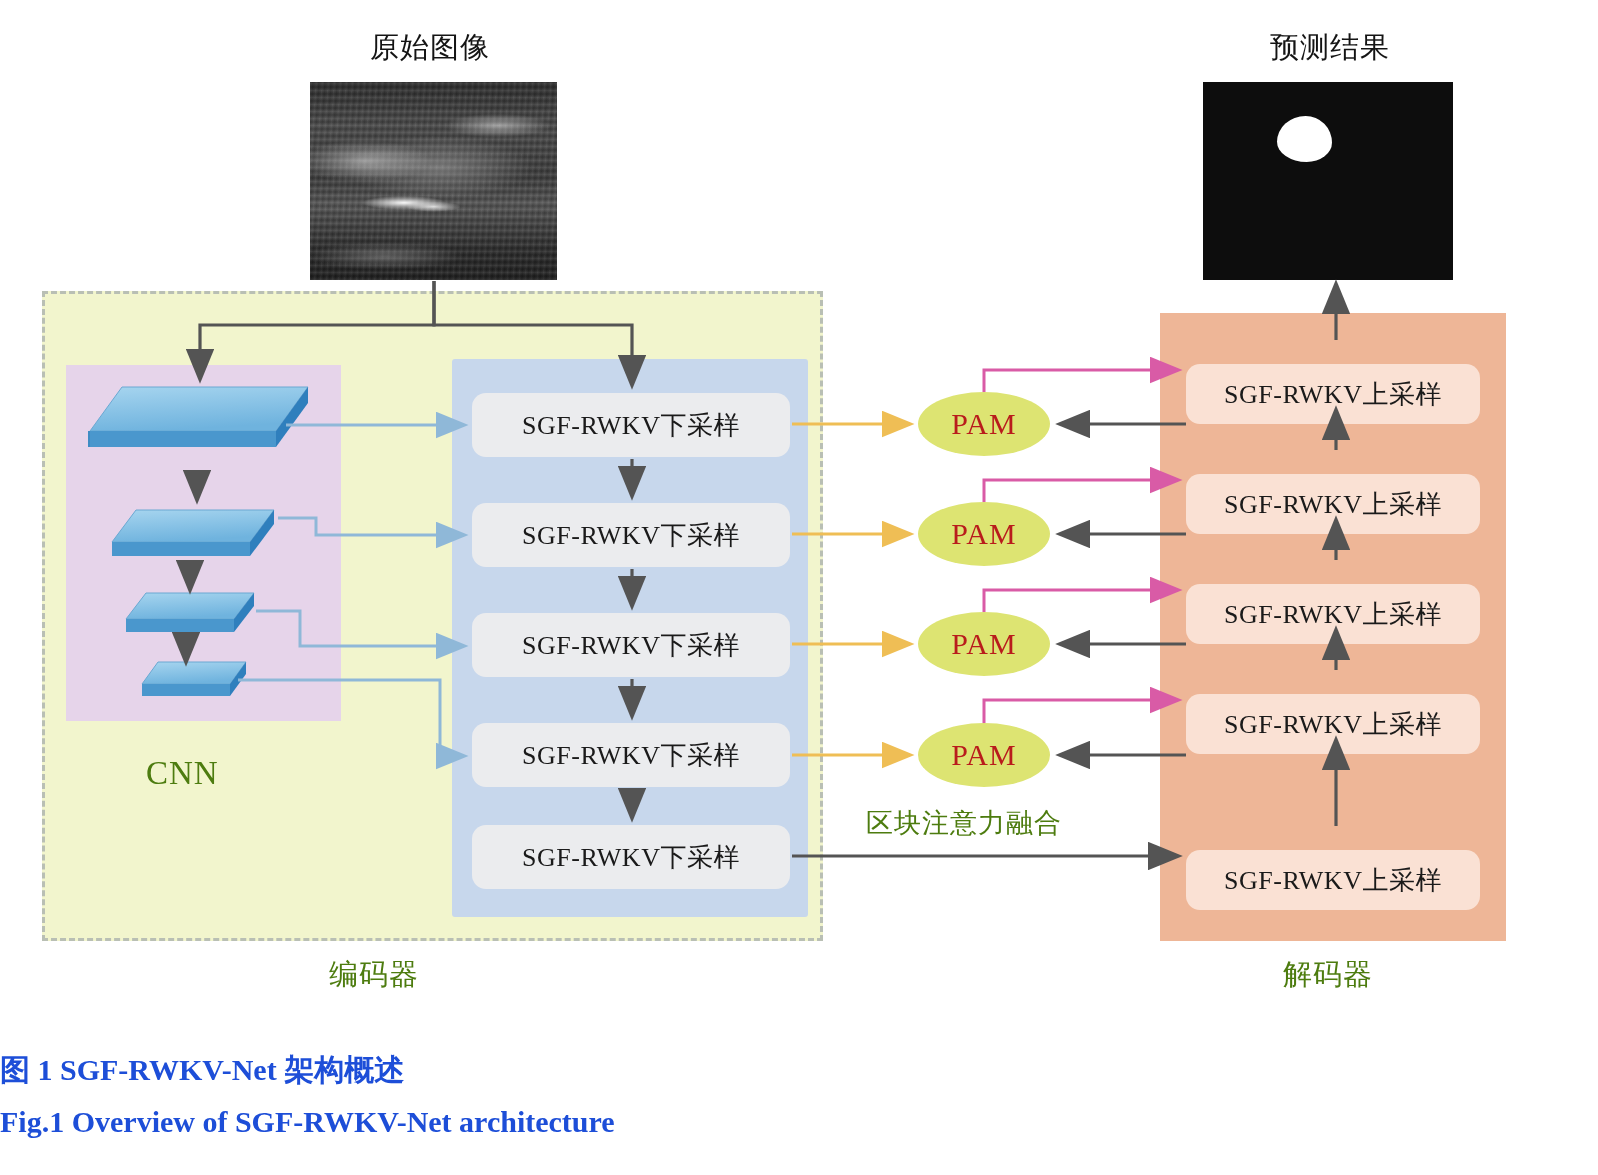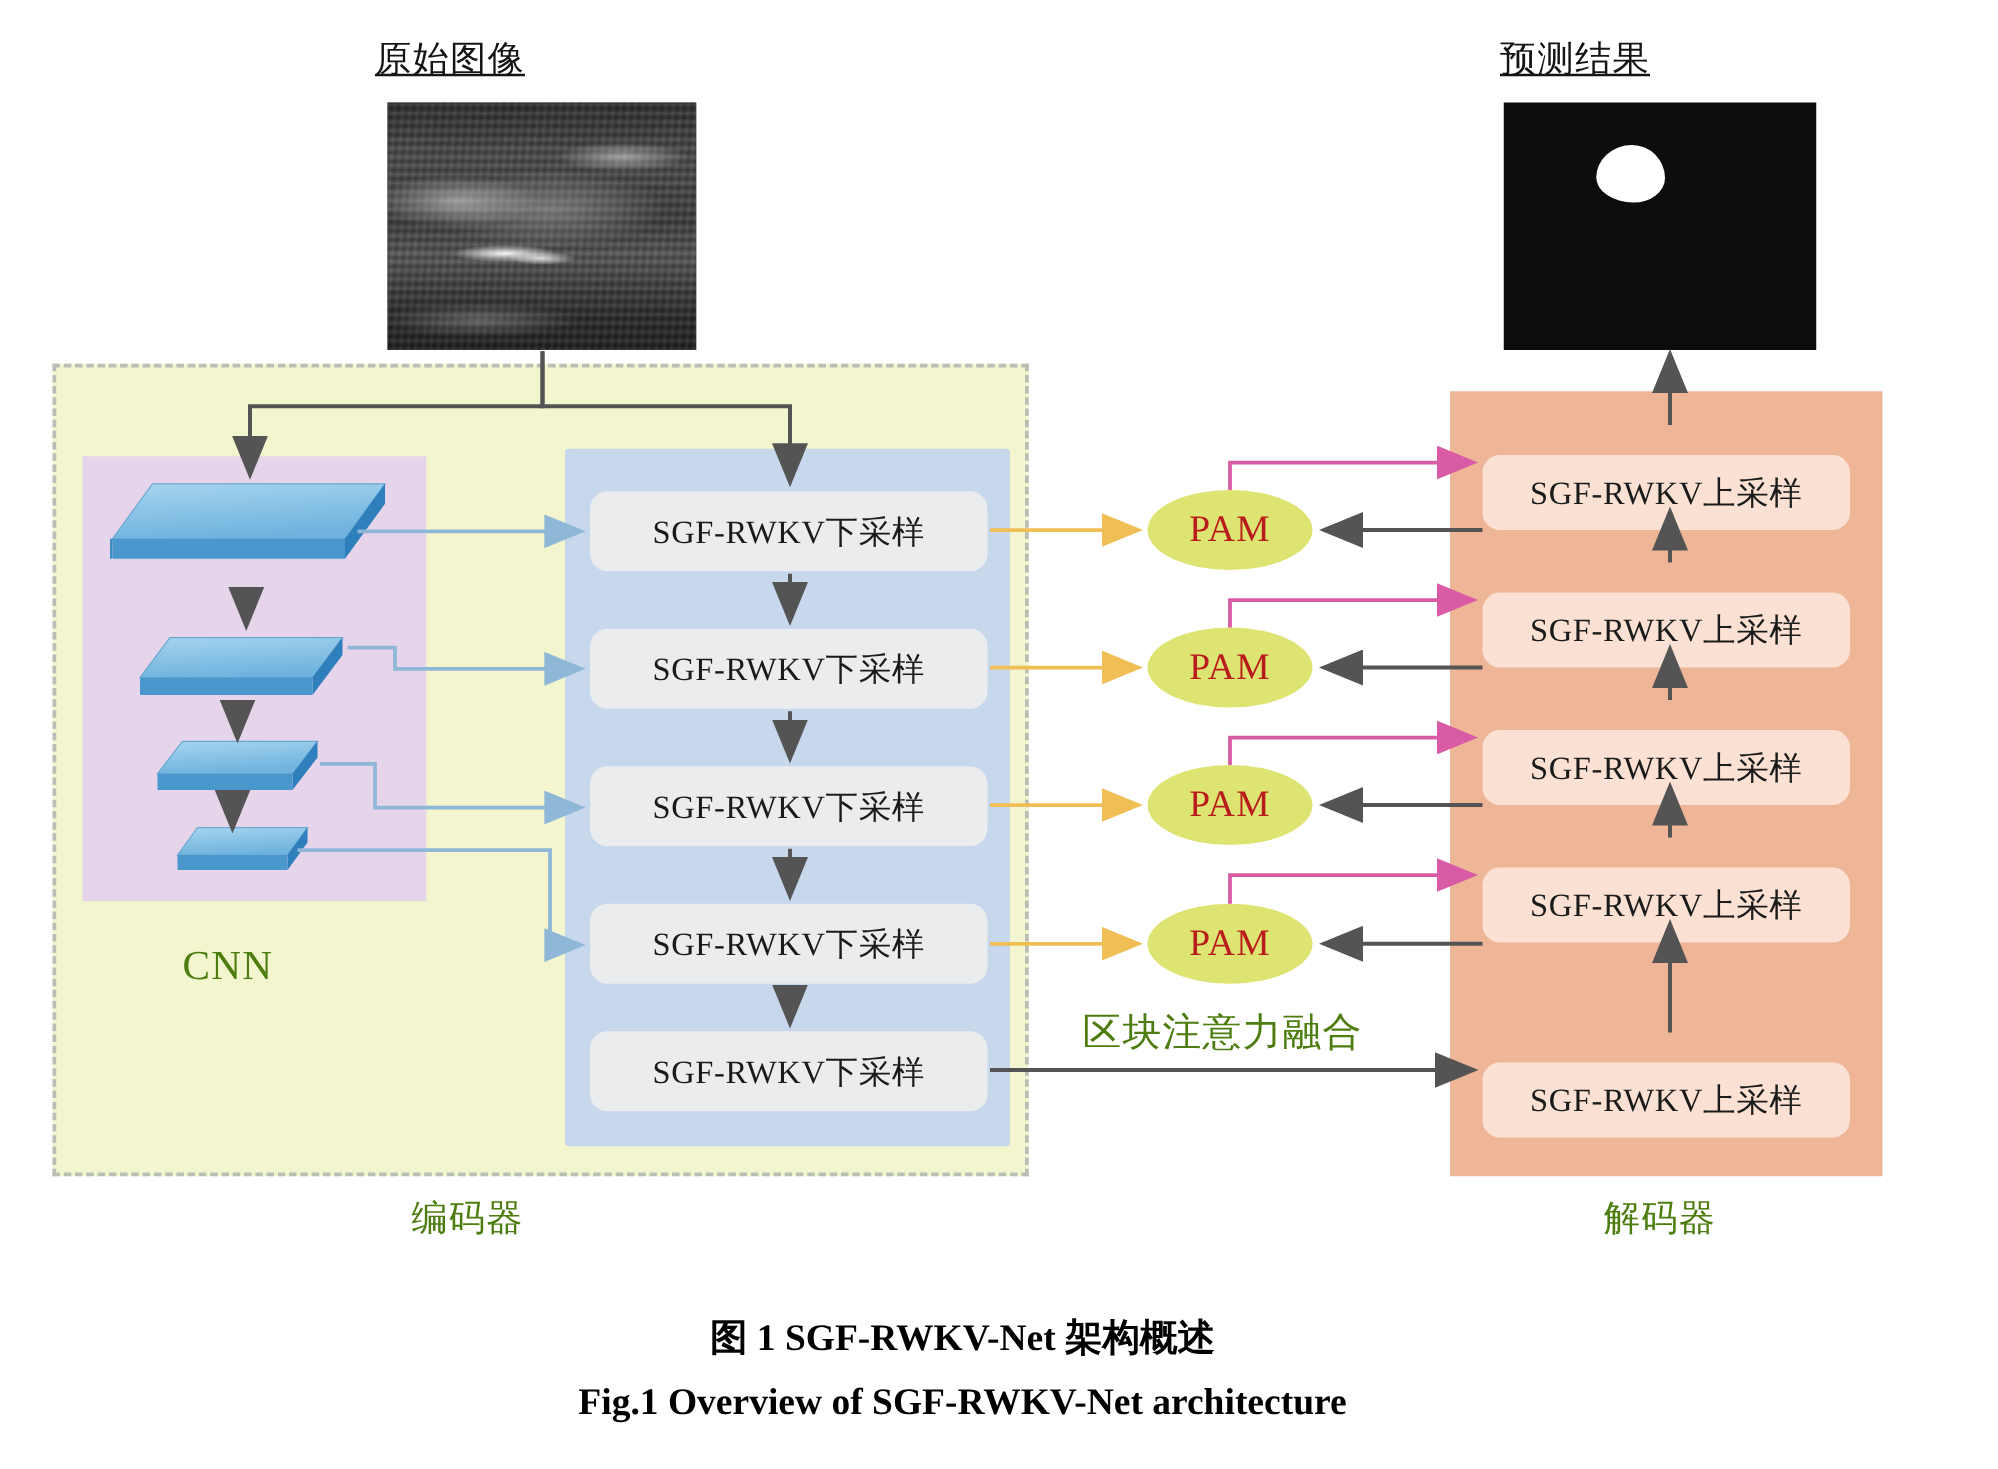--- a/index.html
+++ b/index.html
@@ -19,24 +19,23 @@
   }
 
   
   .abs { position: absolute; }
 
   
   .img-caption {
     font-family: "Liberation Serif", "DejaVu Serif", serif;
     font-size: 29px;
     color: #141414;
-    text-align: left;
+    text-align: center;
     letter-spacing: 1px;
     white-space: nowrap;
-    text-decoration: underline;
   }
 
   
   .us-frame {
     background: #1b1b1b;
     overflow: hidden;
   }
   .us-inner {
     position: absolute;
     inset: 0;
@@ -113,29 +112,29 @@
   .slab svg { display: block; overflow: visible; }
 
   
   .lbl {
     font-family: "Liberation Serif", "DejaVu Serif", serif;
     color: #4d7c0f;
     white-space: nowrap;
   }
   .lbl-cnn   { font-size: 33px; letter-spacing: 1px; }
   .lbl-sect  { font-size: 29px; letter-spacing: 1px; }
-  .lbl-fuse  { font-size: 31px; letter-spacing: 1px; }
+  .lbl-fuse  { font-size: 27px; letter-spacing: 1px; }
 
   
   .fig-cap {
     font-family: "Liberation Serif", "DejaVu Serif", serif;
     font-weight: bold;
     font-size: 30px;
-    color: #000000;
-    text-align: center;
+    color: #1d4ed8;
+    text-align: left;
     white-space: nowrap;
   }
 
   
   .watermark {
     font-family: "Liberation Sans", "DejaVu Sans", sans-serif;
     font-size: 23px;
     color: #d2d2d2;
     white-space: nowrap;
     letter-spacing: 0.5px;

